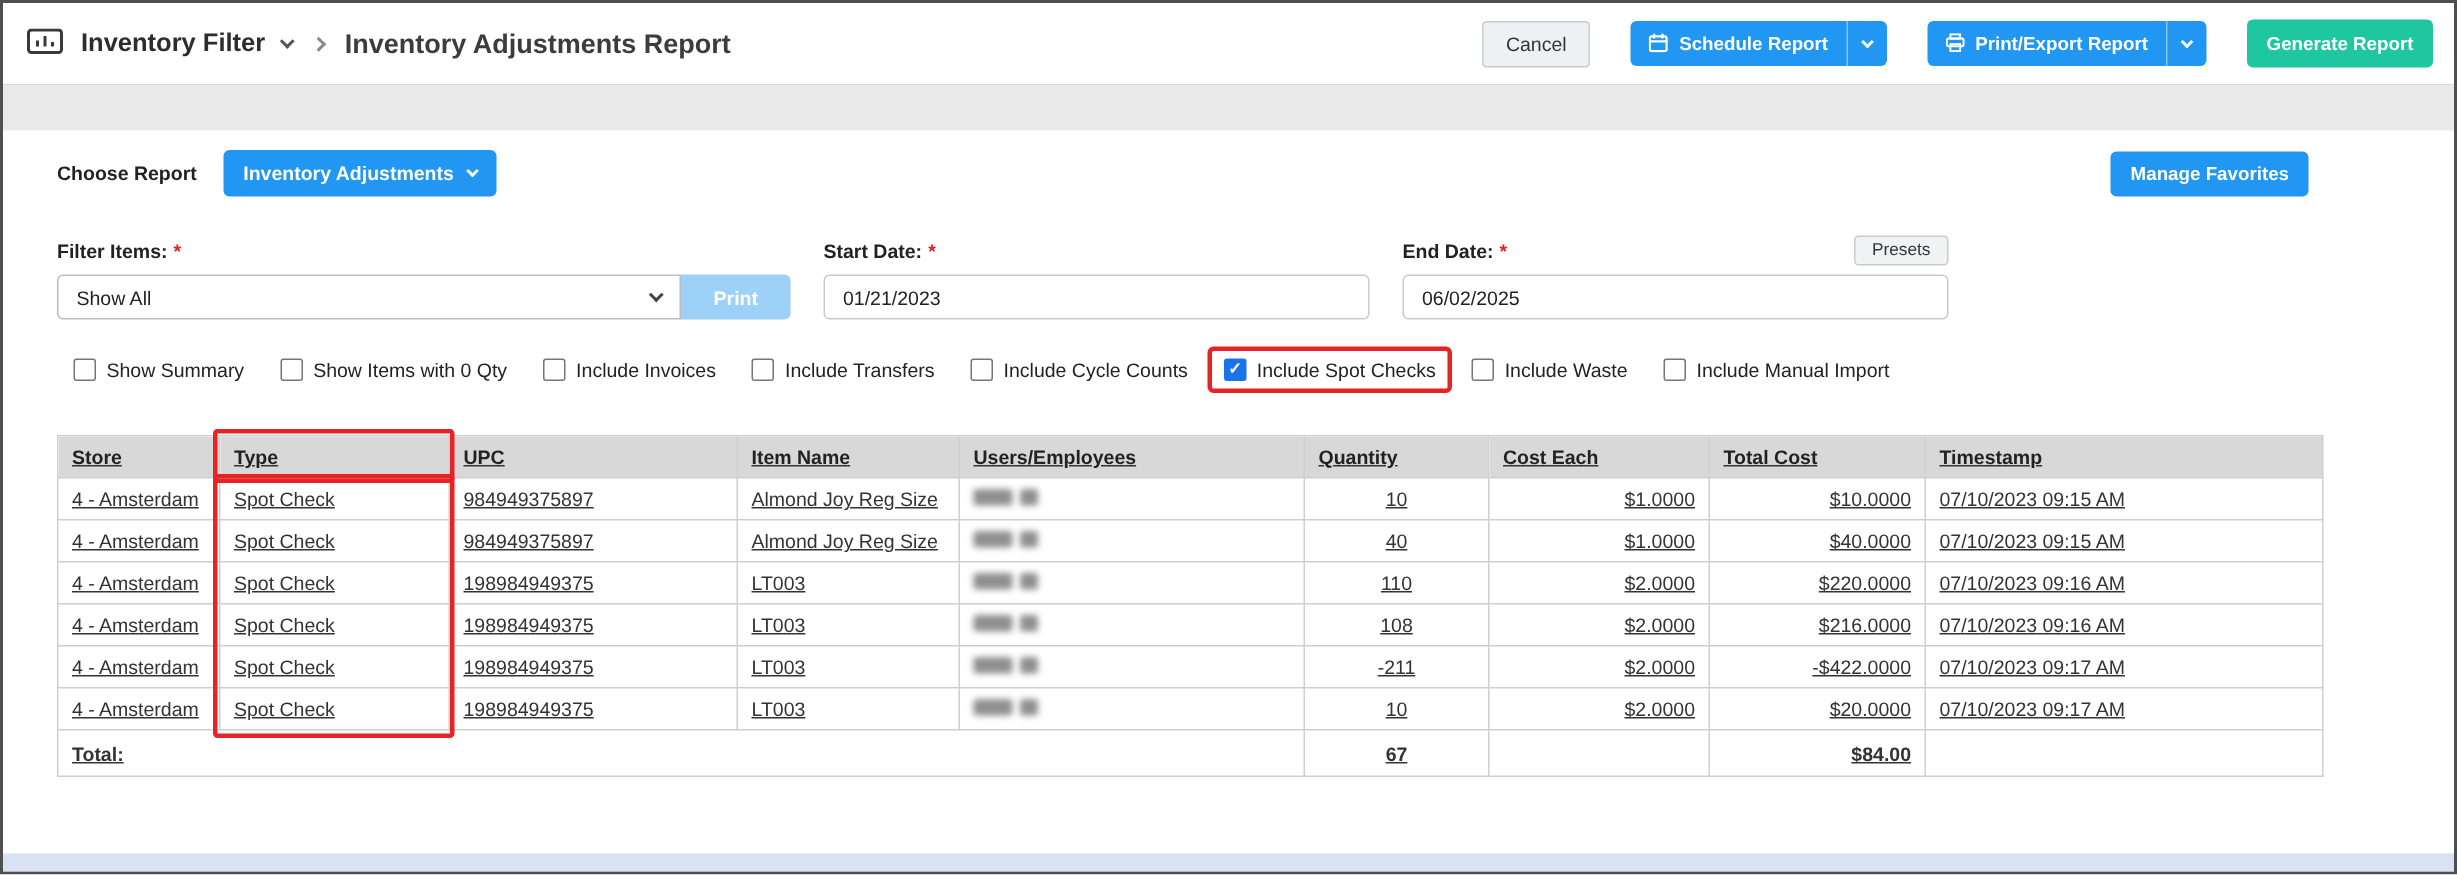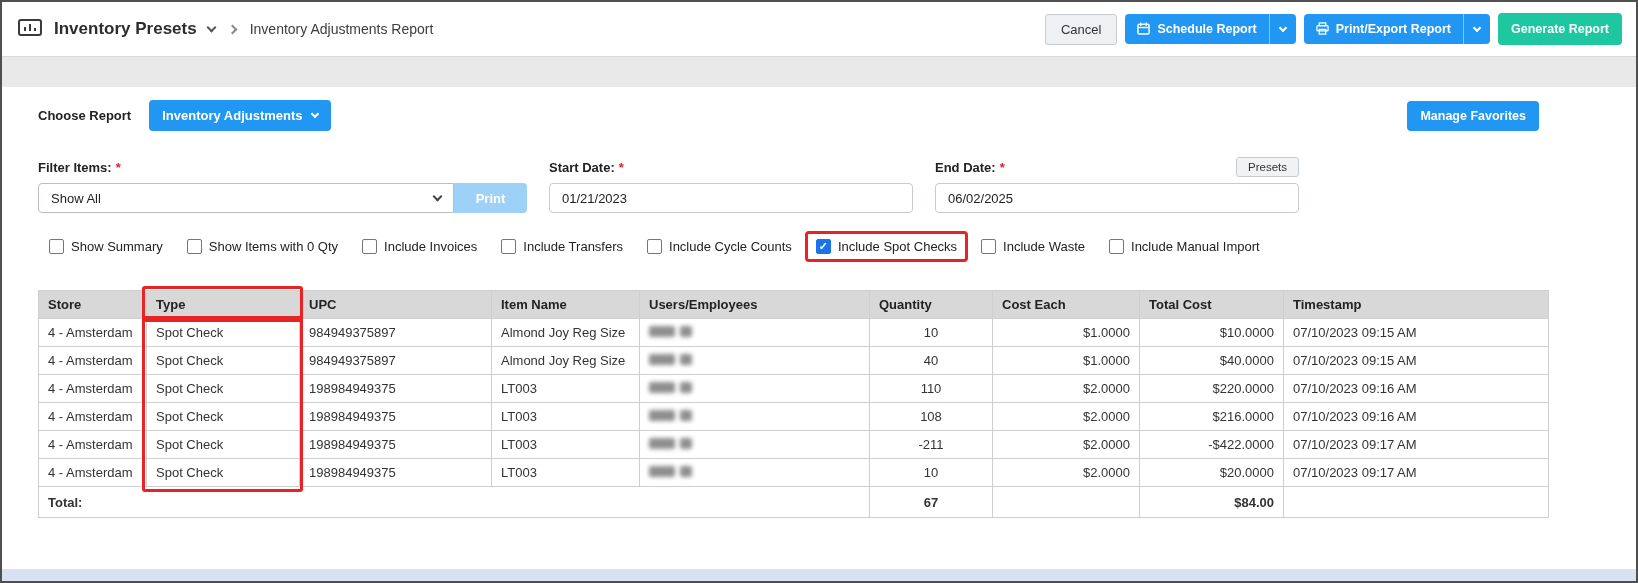--- a/index.html
+++ b/index.html
@@ -29,22 +29,22 @@
   .title { font-size: 17px; font-weight: 700; color: #2d2d2d; margin-right: 11px; }
   .chev {
     display: inline-block; width: 7px; height: 7px;
     border-right: 2px solid #555; border-bottom: 2px solid #555;
     transform: rotate(45deg); margin-top: -3px;
   }
   .chev.right { transform: rotate(-45deg); margin-top: 0; }
   .chev.white { border-color: #fff; }
   .chev.sm { width: 6px; height: 6px; }
   .bc-sep { margin: 0 14px 0 14px; border-color: #8a8a8a; }
-  .breadcrumb { font-size: 14px; color: #3c3c3c; }
-  .topbar-actions { margin-left: auto; display: flex; align-items: center; gap: 8px; }
+  .breadcrumb { font-size: 18px; color: #3c3c3c; font-weight: bold; }
+  .topbar-actions { margin-left: auto; display: flex; align-items: center; gap: 27px; }
 
   .btn {
     display: inline-flex; align-items: center; justify-content: center;
     border: none; border-radius: 4px; font-family: inherit;
     font-size: 12.5px; cursor: pointer; white-space: nowrap;
   }
   .btn-light {
     background: #eef0f3; border: 1px solid #c6cbd1; color: #333;
     padding: 7px 15px; border-radius: 3px; font-size: 13px;
   }
@@ -106,21 +106,21 @@
   .cb-item.highlighted { border-color: var(--highlight-red, #e62325); }
   .cb-box {
     width: 15px; height: 15px; border: 1px solid #767676; border-radius: 2px;
     background: #fff; display: inline-flex; align-items: center; justify-content: center; flex: none;
   }
   .cb-box.checked { background: #1a73e8; border-color: #1a73e8; }
   .cb-box.checked::after { content: "✓"; color: #fff; font-size: 11px; font-weight: 700; line-height: 1; }
   .cb-label { font-size: 13px; color: #222; }
 
   
-  .table-wrap { position: relative; margin-top: 28px; }
+  .table-wrap { position: relative; margin-top: 28px; text-decoration: underline; }
   table.report-table { border-collapse: collapse; table-layout: fixed; width: 1510px; border: 1px solid #bbb; }
   .report-table th, .report-table td {
     border: 1px solid #cfcfcf; padding: 0 9px; height: 28px;
     font-size: 13px; overflow: hidden; white-space: nowrap;
   }
   .report-table th { background: #d8d8d8; font-weight: 700; color: #222; text-align: left; }
   .report-table td { color: #333; background: #fff; }
   .c-qty { text-align: center; }
   .c-cost, .c-total { text-align: right; }
   .total-row td { height: 31px; }
@@ -149,21 +149,21 @@
 
   <header class="topbar">
     <span class="app-icon">
       <svg width="24" height="20" viewBox="0 0 24 20" fill="none" stroke="#3a3a3a" stroke-width="2">
         <rect x="1" y="1" width="22" height="15" rx="2"></rect>
         <line x1="7" y1="12" x2="7" y2="8"></line>
         <line x1="12" y1="12" x2="12" y2="5"></line>
         <line x1="17" y1="12" x2="17" y2="9"></line>
       </svg>
     </span>
-    <h1 class="title">Inventory Presets</h1>
+    <h1 class="title">Inventory Filter</h1>
     <span class="chev"></span>
     <span class="chev right bc-sep"></span>
     <span class="breadcrumb">Inventory Adjustments Report</span>
 
     <div class="topbar-actions">
       <button class="btn btn-light">Cancel</button>
 
       <div class="split-btn">
         <span class="split-main">
           <span style="display:inline-flex">

